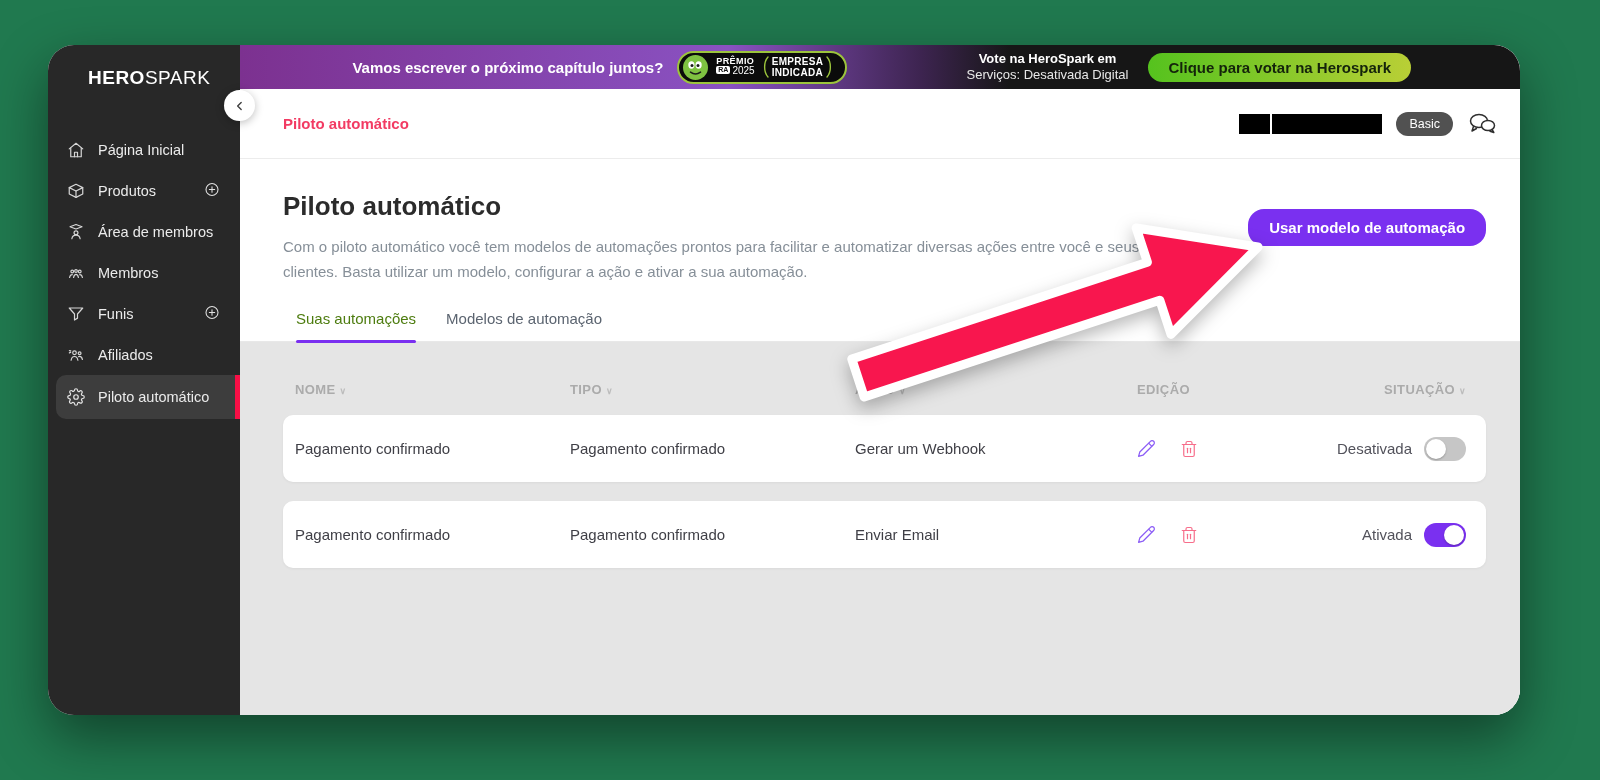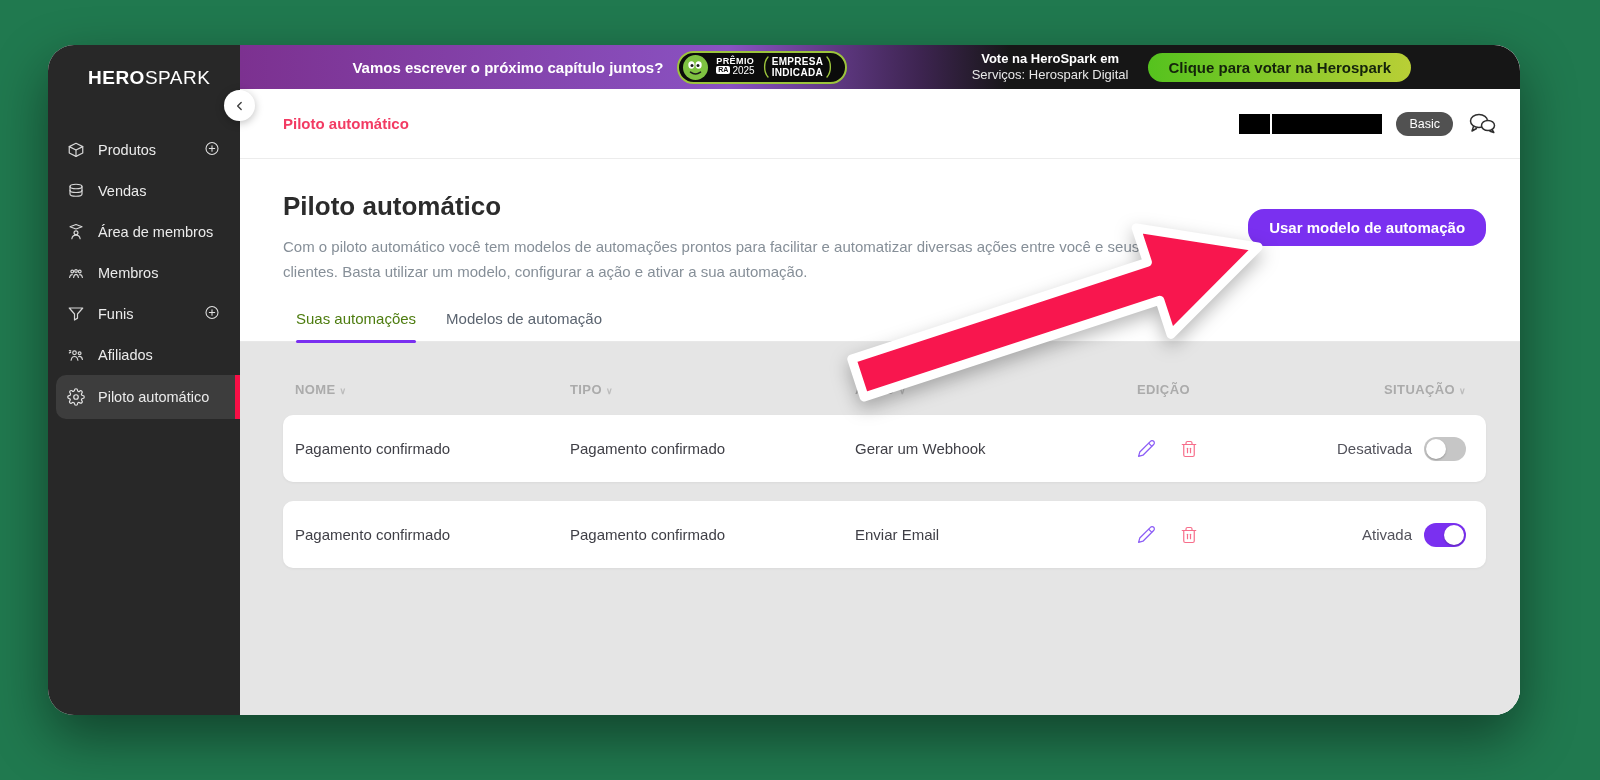--- a/index.html
+++ b/index.html
@@ -130,42 +130,42 @@
 <body>
 
 <div class="app-window">
 
   <aside class="sidebar">
     <div class="logo">
       <b>HERO</b><span class="lt">SPARK</span>
     </div>
     <nav class="nav">
 
+      <div class="nav-item">
+        <svg width="18" height="18" viewBox="0 0 24 24" fill="none" stroke="#d6d6d6" stroke-width="1.6" stroke-linecap="round" stroke-linejoin="round">
+            <path d="M3 10.5L12 3l9 7.5"></path>
+            <path d="M5 9.5V21h14V9.5"></path>
+            <path d="M10 21v-6h4v6"></path>
+          </svg>
+        <span>Página Inicial</span>
+      </div>
 
       <div class="nav-item">
         <svg width="18" height="18" viewBox="0 0 24 24" fill="none" stroke="#d6d6d6" stroke-width="1.6" stroke-linecap="round" stroke-linejoin="round">
             <path d="M21 7.5l-9-4.5-9 4.5 9 4.5 9-4.5z"></path>
             <path d="M3 7.5V16l9 4.5 9-4.5V7.5"></path>
             <path d="M12 12v8.5"></path>
           </svg>
         <span>Produtos</span>
         <span class="plus"><svg width="16" height="16" viewBox="0 0 24 24" fill="none" stroke="#e2e2e2" stroke-width="1.6" stroke-linecap="round">
               <circle cx="12" cy="12" r="9"></circle>
               <path d="M12 8v8M8 12h8"></path>
             </svg></span>
       </div>
 
-      <div class="nav-item">
-        <svg width="18" height="18" viewBox="0 0 24 24" fill="none" stroke="#d6d6d6" stroke-width="1.6" stroke-linecap="round" stroke-linejoin="round">
-            <ellipse cx="12" cy="6" rx="8" ry="3"></ellipse>
-            <path d="M4 6v5c0 1.66 3.58 3 8 3s8-1.34 8-3V6"></path>
-            <path d="M4 11v5c0 1.66 3.58 3 8 3s8-1.34 8-3v-5"></path>
-          </svg>
-        <span>Vendas</span>
-      </div>
 
       <div class="nav-item">
         <svg width="18" height="18" viewBox="0 0 24 24" fill="none" stroke="#d6d6d6" stroke-width="1.6" stroke-linecap="round" stroke-linejoin="round">
             <path d="M12 8L4 5l8-3 8 3-8 3z"></path>
             <circle cx="12" cy="13" r="2.6"></circle>
             <path d="M6.5 21c.5-3.2 2.7-4.8 5.5-4.8s5 1.6 5.5 4.8"></path>
           </svg>
         <span>Área de membros</span>
       </div>
 
@@ -246,21 +246,21 @@
             <div class="txt"><span>EMPRESA</span><br><span>INDICADA</span></div>
             <svg width="7" height="22" viewBox="0 0 7 22" fill="none" stroke="#9cc43c" stroke-width="1.4" stroke-linecap="round">
                 <path d="M1 1c4.5 5 4.5 15 0 20"></path>
               </svg>
           </div>
         </div>
       </div>
       <div class="banner-right">
         <div class="vote-block">
           <div class="b">Vote na HeroSpark em</div>
-          <div class="r">Serviços: Herospark Digital</div>
+          <div class="r">Serviços: Desativada Digital</div>
         </div>
         <button class="vote-cta">Clique para votar na Herospark</button>
       </div>
     </div>
 
     <div class="page-header">
       <span class="breadcrumb">Piloto automático</span>
       <div class="header-right">
         <span class="redact small"></span>
         <span class="redact long"></span>

